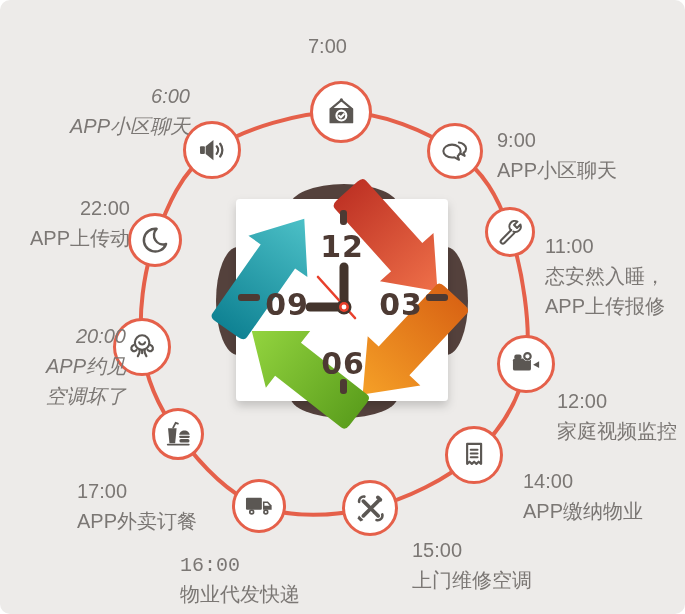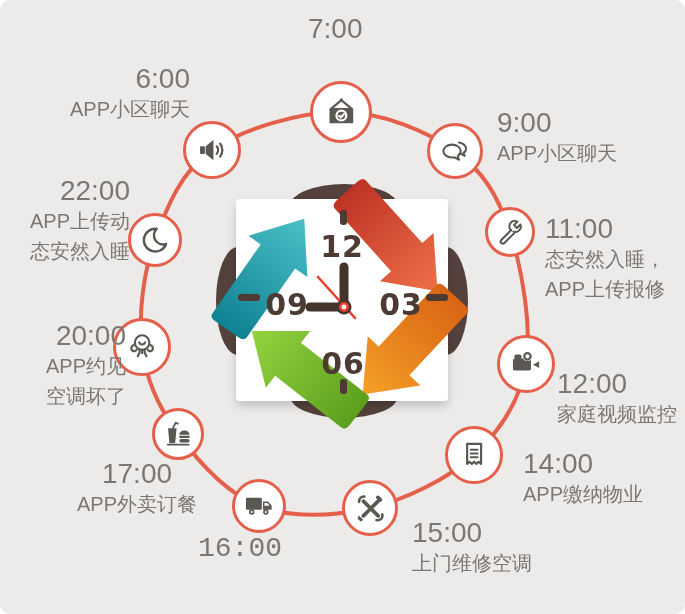--- a/index.html
+++ b/index.html
@@ -20,24 +20,24 @@
     color:var(--glyph,#5b5753);
     z-index:2;
   }
   .icon-circle svg{width:62%;height:62%;display:block;}
   .stop-text{
     position:absolute;z-index:3;
     color:var(--text,#7b7774);
     font-size:20px;line-height:30px;
     white-space:nowrap;
   }
-  .stop-text .stop-time{font-size:28px;}
+  .stop-text .stop-time{font-size:20px;margin-top:17px;}
   .align-left{text-align:left;}
   .align-right{text-align:right;}
-  .align-center{text-align:center;transform:translateX(-50%);}
+  .align-center{text-align:left;transform:translateX(-50%);}
   .clock-num{
     font-family:"DejaVu Sans","Liberation Sans",sans-serif;
     font-weight:700;font-size:30px;letter-spacing:1px;
     fill:var(--num,#4d3a33);
   }
 </style>
 </head>
 <body>
 
 <div class="stage" id="stage" style="--bg: #edebe9; --ring: #e5604a; --glyph: #5b5753; --text: #7b7774; --num: #4d3a33; --hand: #43342c; --second: #e8402c; --fold: #54413c; --face: #ffffff;">
@@ -186,20 +186,21 @@
           <path d="M15.3 8.4h4l3 3.3v3.5h-7z"></path>
           <path d="M16.5 9.7h2.3l1.9 2.1h-4.2z" fill="#fff"></path>
           <circle cx="6.2" cy="16.9" r="2.2"></circle>
           <circle cx="17.6" cy="16.9" r="2.2"></circle>
           <circle cx="6.2" cy="16.9" r="0.85" fill="#fff"></circle>
           <circle cx="17.6" cy="16.9" r="0.85" fill="#fff"></circle>
         </svg>
       </div>
       <div class="stop-text align-center" style="left: 240px; top: 534px; font-family: Liberation Mono, monospace;">
         <div class="stop-time">16:00</div>
+        <div class="stop-line">物业代发快递</div>
       </div>
       <div class="icon-circle" style="left: 152px; top: 408px; height: 52px; width: 52px;">
         <svg viewBox="0 0 24 24" fill="currentColor">
           <path fill="none" stroke="currentColor" stroke-width="1.5" stroke-linecap="round" d="M7.7 6.4l2.1-4 1.9.7"></path>
           <path d="M3.4 6.9h7.2l-1.2 12.6H4.6z"></path>
           <path d="M12.8 12.5c.1-2.1 2-3.7 4.4-3.7s4.3 1.6 4.4 3.7z"></path>
           <rect x="12.7" y="13.3" width="9" height="1.8" rx="0.9"></rect>
           <rect x="13" y="15.9" width="8.4" height="3.1" rx="1.3"></rect>
           <rect x="2.4" y="19.9" width="19.2" height="1.6" rx="0.8"></rect>
         </svg>
@@ -209,41 +210,40 @@
         <div class="stop-line">APP外卖订餐</div>
       </div>
       <div class="icon-circle" style="left: 113px; top: 318px; height: 58px; width: 58px;">
         <svg viewBox="0 0 24 24" fill="none" stroke="currentColor" stroke-width="1.6" stroke-linecap="round" stroke-linejoin="round">
           <circle cx="12" cy="8.6" r="5.4"></circle>
           <path d="M9.8 8.4a2.3 2.3 0 0 0 4.4 0"></path>
           <path d="M10.2 13.8l-.2 2.4-1.2 2.6M13.8 13.8l.2 2.4 1.2 2.6M12 14.4v2.2"></path>
           <path d="M5.8 10.4c-1.9.7-2.5 3.1-1 4.2 1 .8 2.4.5 3.1-.5M18.2 10.4c1.9.7 2.5 3.1 1 4.2-1 .8-2.4.5-3.1-.5"></path>
         </svg>
       </div>
-      <div class="stop-text align-right" style="right: 559px; top: 321px;">
+      <div class="stop-text align-right" style="right: 559px; top: 304px; font-style: italic;">
         <div class="stop-time">20:00</div>
         <div class="stop-line">APP约见</div>
         <div class="stop-line">空调坏了</div>
       </div>
       <div class="icon-circle" style="left: 128px; top: 213px; height: 54px; width: 54px;">
         <svg viewBox="0 0 24 24">
           <path fill="none" stroke="currentColor" stroke-width="2" stroke-linejoin="round" d="M13.4 3.1A9.2 9.2 0 1 0 21 15.3 7.4 7.4 0 0 1 13.4 3.1z"></path>
         </svg>
       </div>
       <div class="stop-text align-right" style="right: 555px; top: 176px;">
         <div class="stop-time">22:00</div>
         <div class="stop-line">APP上传动</div>
-        <div class="stop-line">态安然入睡</div>
       </div>
       <div class="icon-circle" style="left: 183px; top: 121px; height: 58px; width: 58px;">
         <svg viewBox="0 0 24 24">
           <rect x="3" y="9.2" width="3.6" height="5.6" rx="0.6" fill="currentColor"></rect>
           <path fill="currentColor" d="M7.2 9.2l5.8-4.7v15L7.2 14.8z"></path>
           <path fill="none" stroke="currentColor" stroke-width="1.7" stroke-linecap="round" d="M15.4 9.2a4.3 4.3 0 0 1 0 5.6"></path>
           <path fill="none" stroke="currentColor" stroke-width="1.7" stroke-linecap="round" d="M18 7.3a7.6 7.6 0 0 1 0 9.4"></path>
         </svg>
       </div>
-      <div class="stop-text align-right" style="right: 495px; top: 64px;">
+      <div class="stop-text align-right" style="right: 495px; top: 64px; font-style: italic;">
         <div class="stop-time">6:00</div>
         <div class="stop-line">APP小区聊天</div>
       </div>
     </div>
 </div>
 
 </body></html>

